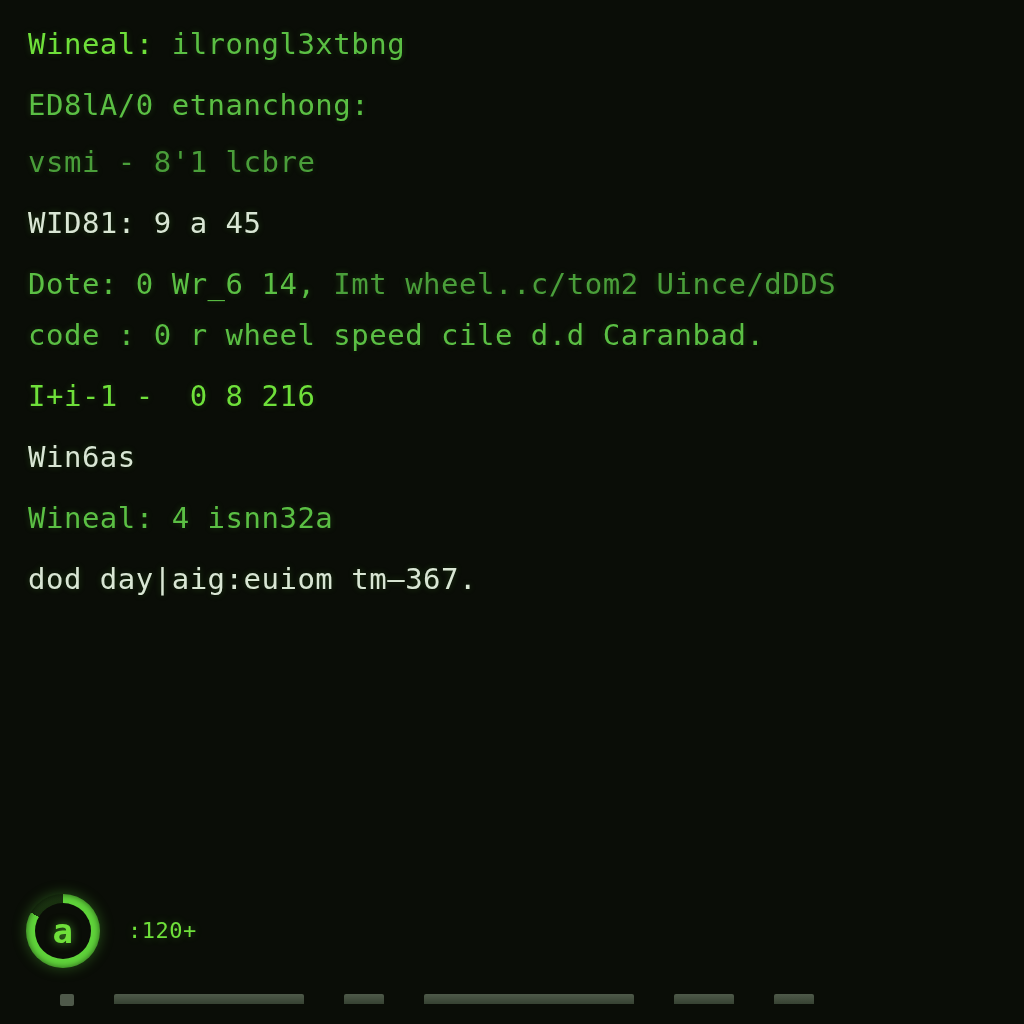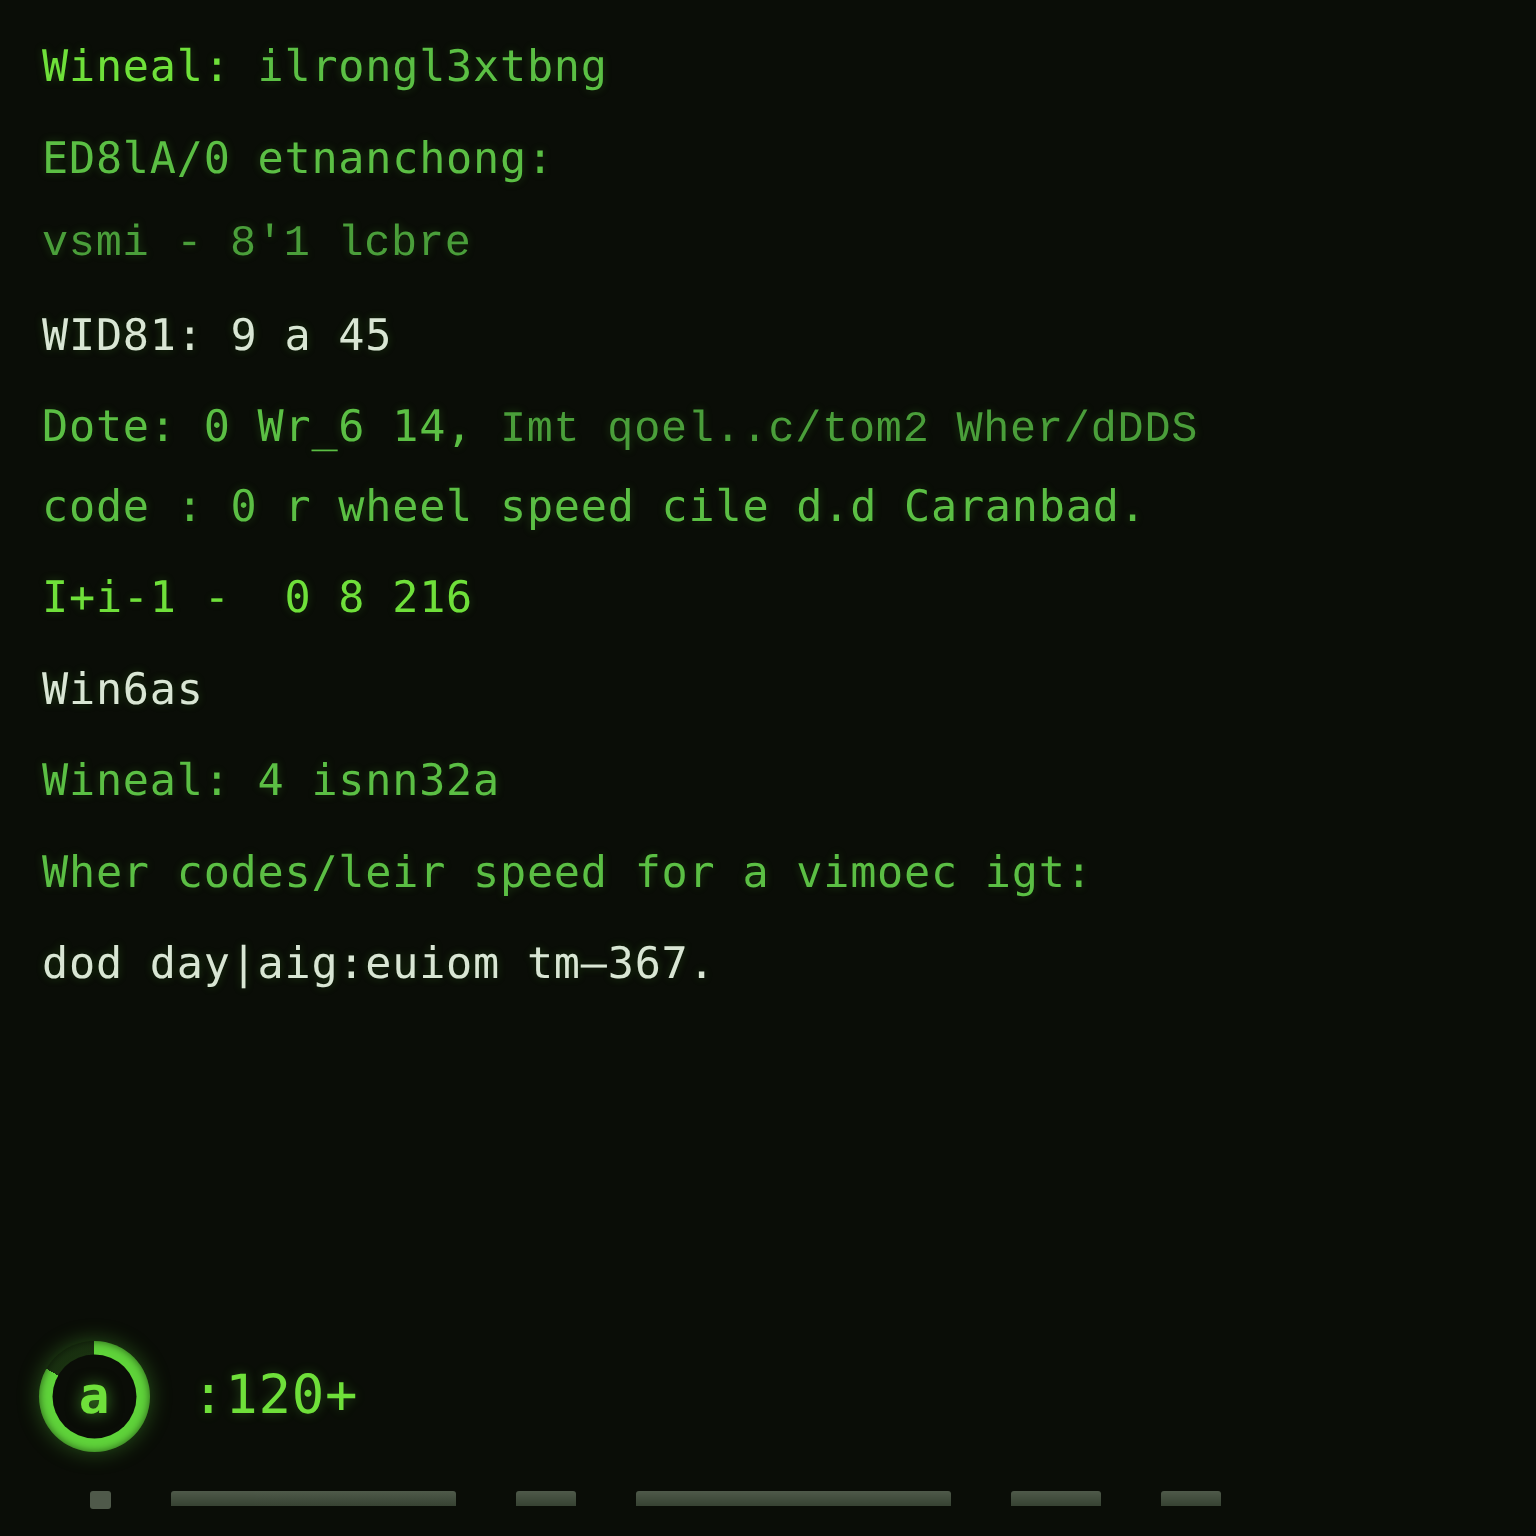--- a/index.html
+++ b/index.html
@@ -26,21 +26,21 @@
   .ln{
     display:block;
     margin-bottom:32px;
     white-space:pre;
     text-shadow:0 0 6px rgba(90,200,50,0.25),0 0 2px rgba(0,0,0,0.8);
     filter:blur(0.2px);
   }
   .w{color:var(--fg-white);}
   .gb{color:var(--fg-green-bright);}
   .gm{color:var(--fg-green-med);}
-  .gd{color:var(--fg-green-dim);font-family:Liberation Mono, monospace;}
+  .gd{color:var(--fg-green-dim);}
   .tight{margin-bottom:22px;}
   .loose{margin-bottom:28px;}
 
   
   .badge-row{
     position:absolute;
     left:26px;
     bottom:56px;
     display:flex;
     align-items:center;
@@ -65,21 +65,21 @@
   .badge-glyph{
     position:relative;
     z-index:1;
     color:var(--fg-green-bright);
     font-size:34px;
     font-weight:600;
     text-shadow:0 0 10px rgba(95,211,58,0.6);
   }
   .badge-val{
     color:var(--fg-green-bright);
-    font-size:36px;
+    font-size:22px;
     text-shadow:0 0 8px rgba(95,211,58,0.3);
   }
 
   
   .bottombar{
     position:absolute;
     left:0;right:0;bottom:0;
     height:30px;
     display:flex;
     gap:40px;
@@ -98,26 +98,25 @@
   }
 </style>
 </head>
 <body>
 
 <div id="terminal">
     <span class="ln gb"><span class="gb">Wineal: </span><span class="gm">ilrongl3xtbng</span></span>
     <span class="ln gm loose"><span class="gm">ED8lA/0 etnanchong:</span></span>
     <span class="ln gd"><span class="gd">vsmi - 8'1 lcbre</span></span>
     <span class="ln w"><span class="w">WID81: 9 a 45</span></span>
-    <span class="ln gm tight"><span class="gm">Dote: 0 Wr_6 14,</span><span class="gd"> Imt qoel..c/tom2 Wher/dDDS</span></span>
+    <span class="ln gm tight"><span class="gm">Dote: 0 Wr_6 14,</span><span class="gd"> Imt wheel..c/tom2 Uince/dDDS</span></span>
     <span class="ln gm"><span class="gm">code : 0 r wheel speed cile d.d Caranbad.</span></span>
     <span class="ln gb"><span class="gb">I+i-1 -  0 8 216</span></span>
     <span class="ln w"><span class="w">Win6as</span></span>
     <span class="ln gm"><span class="gm">Wineal: 4 isnn32a</span></span>
-    <span class="ln gm"><span class="gm">Wher codes/leir speed for a vimoec igt:</span></span>
     <span class="ln w"><span class="w">dod day|aig:euiom tm—367.</span></span>
   </div>
 
 <div class="badge-row">
   <div class="badge">
     <span class="badge-glyph">a</span>
   </div>
   <span class="badge-val">:120+</span>
 </div>
 

